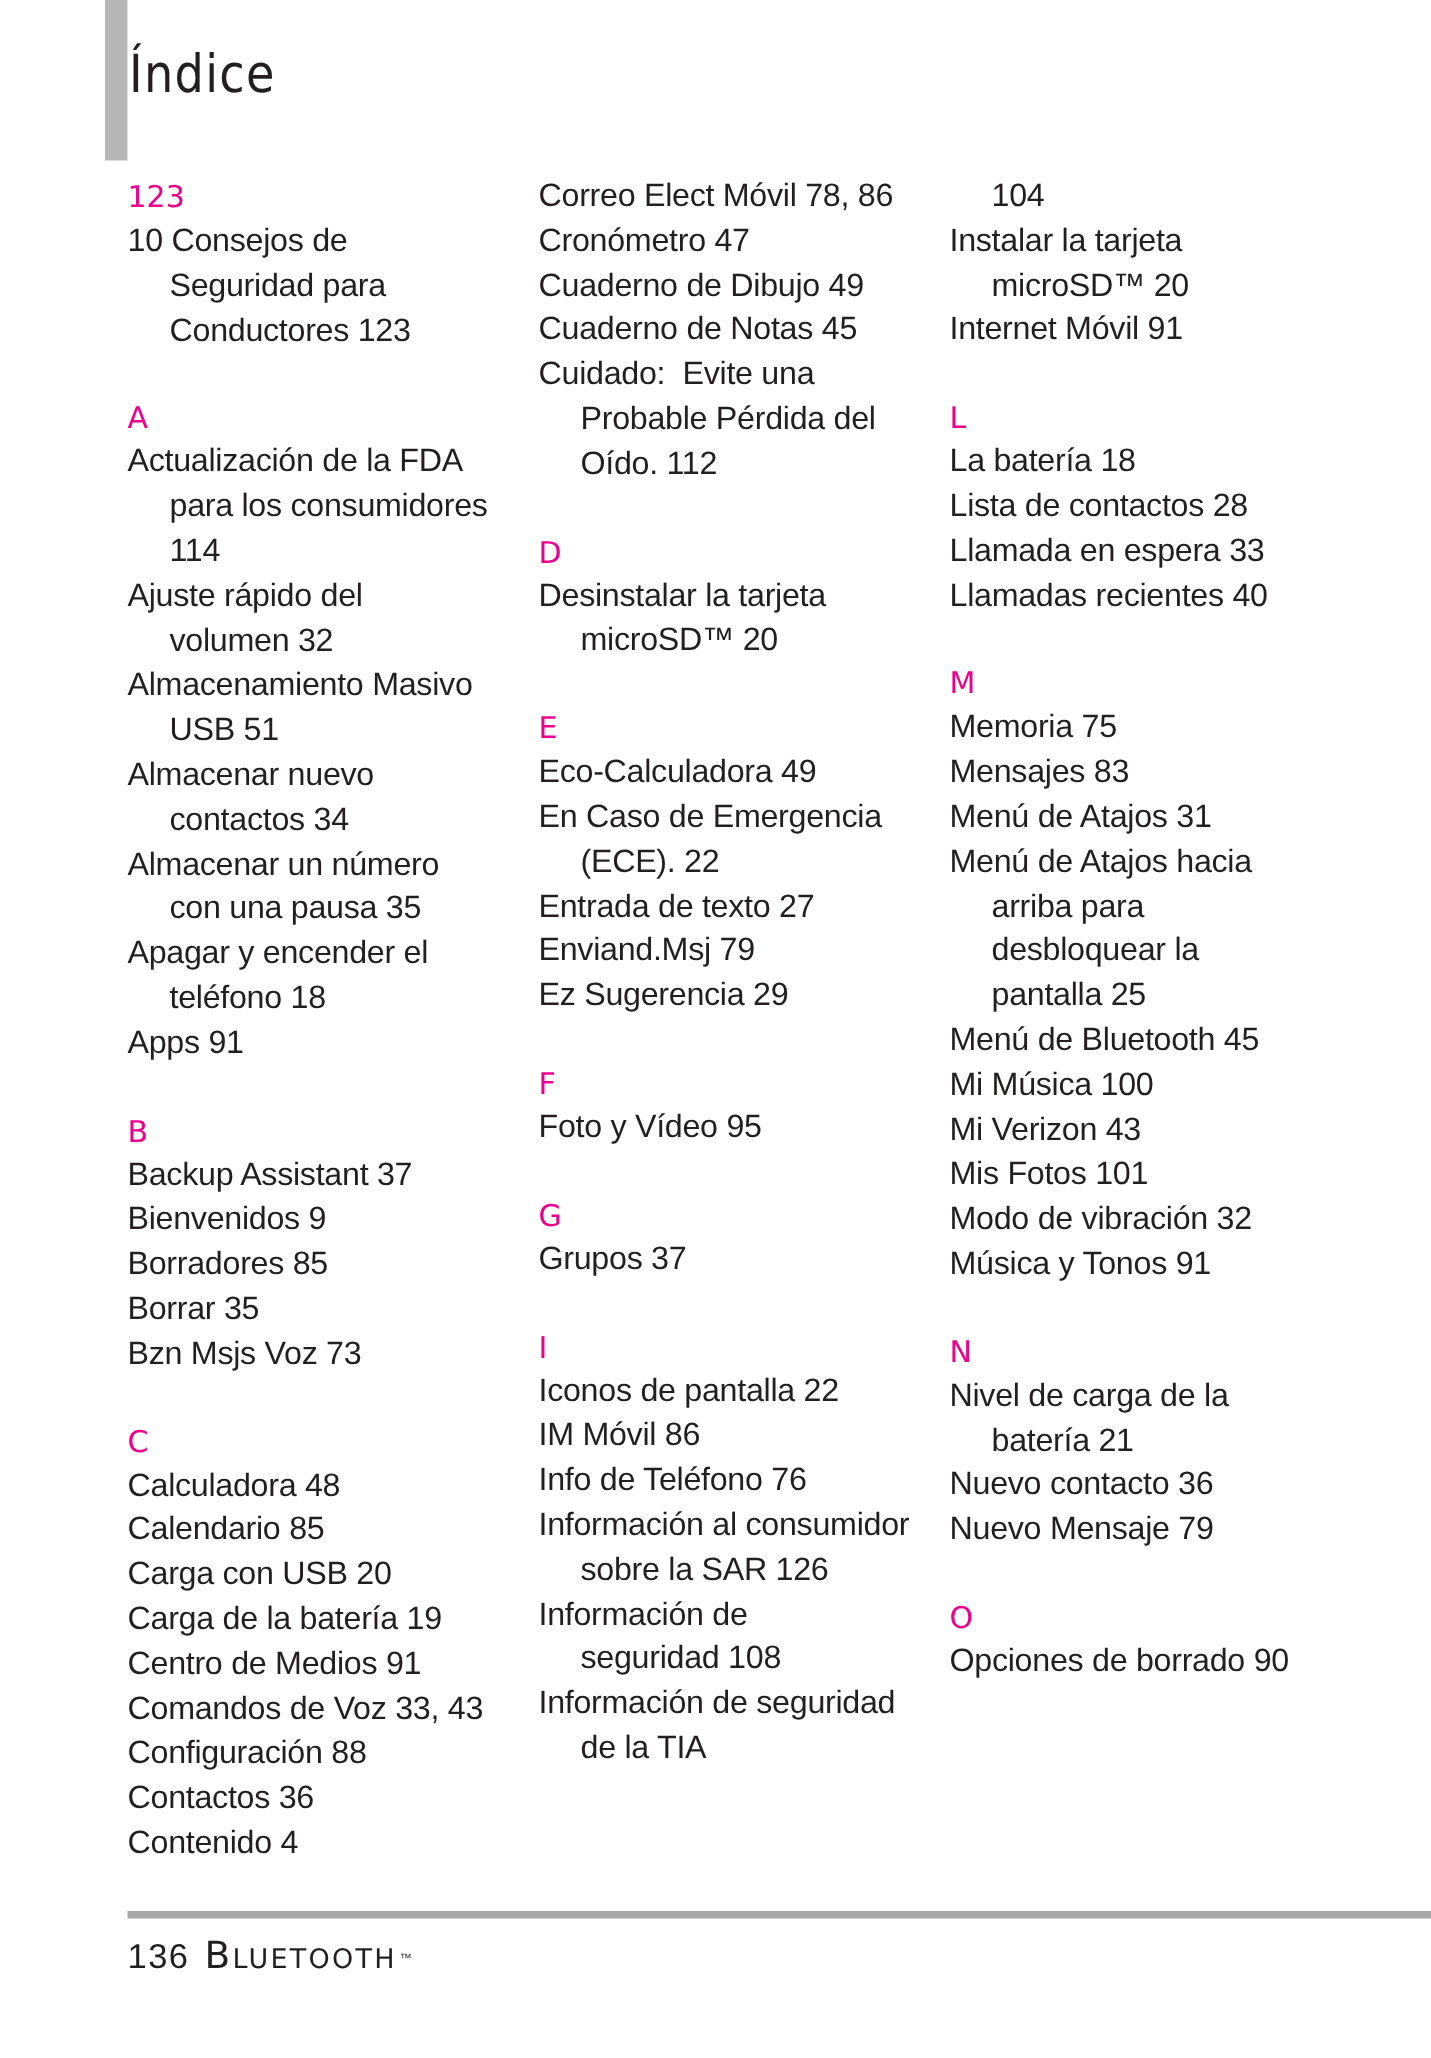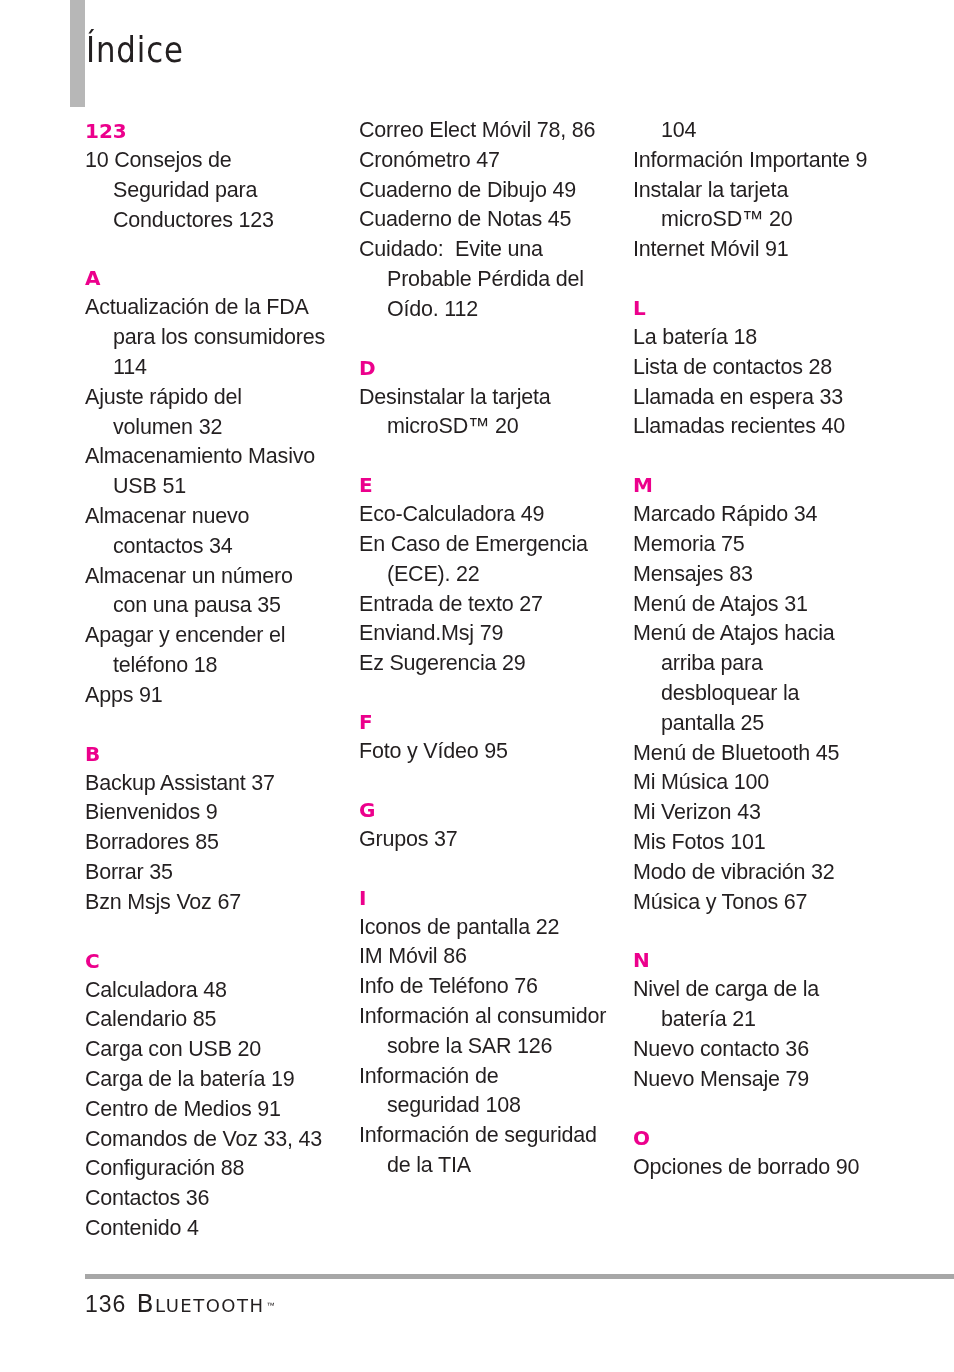--- a/index.html
+++ b/index.html
@@ -4,21 +4,21 @@
   <style>
     html, body { margin: 0; padding: 0; background: #ffffff; }
     body { width: 954px; height: 1372px; position: relative; overflow: hidden; font-family: "Liberation Sans", sans-serif; color: #231f20; }
     .side-bar { position: absolute; left: 70px; top: 0; width: 15px; height: 107px; background: #b7b7b7; }
     .page-title { position: absolute; left: 86px; top: 30px; font-family: "DejaVu Sans", sans-serif; font-size: 35px; letter-spacing: 1px; color: #231f20; font-weight: normal; margin: 0; transform: scaleX(0.88); transform-origin: left; }
     .col { position: absolute; top: 116px; width: 270px; }
     .col1 { left: 85px; }
     .col2 { left: 359px; }
     .col3 { left: 633px; }
     .section { margin-bottom: 28px; }
-    .letter { color: #ec008c; font-weight: bold; font-size: 20px; line-height: 30px; height: 30px; font-family: "DejaVu Sans", sans-serif; }
+    .letter { color: #ec008c; font-weight: normal; font-size: 20px; line-height: 30px; height: 30px; font-family: "DejaVu Sans", sans-serif; }
     .entry { font-size: 21.5px; line-height: 29.8px; padding-left: 28px; text-indent: -28px; letter-spacing: -0.2px; }
     .footer-rule { position: absolute; left: 85px; top: 1274px; width: 869px; height: 5px; background: #a7a7a7; }
     .footer { position: absolute; left: 85px; top: 1289px; font-size: 24px; color: #231f20; display: flex; align-items: baseline; }
     .page-num { font-family: Liberation Sans, sans-serif; font-size: 23px; margin-right: 10px; letter-spacing: 1px; }
     .brand { font-family: "DejaVu Sans", sans-serif; font-variant: small-caps; font-size: 25px; letter-spacing: 1.5px; font-weight: normal; }
     .tm { font-size: 8px; vertical-align: top; position: relative; top: -4px; margin-left: 2px; }
   </style>
 </head>
 <body>
 
@@ -39,21 +39,21 @@
     <div class="entry" style="width:215px">Almacenar un número con una pausa 35</div>
     <div class="entry" style="width:210px">Apagar y encender el teléfono 18</div>
     <div class="entry">Apps 91</div>
   </div>
   <div class="section">
     <div class="letter">B</div>
     <div class="entry">Backup Assistant 37</div>
     <div class="entry">Bienvenidos 9</div>
     <div class="entry">Borradores 85</div>
     <div class="entry">Borrar 35</div>
-    <div class="entry">Bzn Msjs Voz 67</div>
+    <div class="entry">Bzn Msjs Voz 73</div>
   </div>
   <div class="section">
     <div class="letter">C</div>
     <div class="entry">Calculadora 48</div>
     <div class="entry">Calendario 85</div>
     <div class="entry">Carga con USB 20</div>
     <div class="entry">Carga de la batería 19</div>
     <div class="entry">Centro de Medios 91</div>
     <div class="entry" style="white-space:nowrap">Comandos de Voz 33, 43</div>
     <div class="entry">Configuración 88</div>
@@ -97,44 +97,42 @@
     <div class="entry">Info de Teléfono 76</div>
     <div class="entry" style="width:225px">Información al consumidor sobre la SAR 126</div>
     <div class="entry" style="width:170px">Información de seguridad 108</div>
     <div class="entry" style="width:215px">Información de seguridad de la TIA</div>
   </div>
 </div>
 
 <div class="col col3">
   <div class="section">
     <div class="entry" style="padding-left:56px">104</div>
-    <div class="entry" style="width:225px">Información Importante 9</div>
     <div class="entry" style="width:180px">Instalar la tarjeta microSD™ 20</div>
     <div class="entry">Internet Móvil 91</div>
   </div>
   <div class="section">
     <div class="letter">L</div>
     <div class="entry">La batería 18</div>
     <div class="entry" style="white-space:nowrap">Lista de contactos 28</div>
     <div class="entry" style="white-space:nowrap">Llamada en espera 33</div>
     <div class="entry" style="white-space:nowrap">Llamadas recientes 40</div>
   </div>
   <div class="section">
     <div class="letter">M</div>
-    <div class="entry" style="white-space:nowrap">Marcado Rápido 34</div>
     <div class="entry">Memoria 75</div>
     <div class="entry">Mensajes 83</div>
     <div class="entry">Menú de Atajos 31</div>
     <div class="entry" style="width:215px">Menú de Atajos hacia arriba para desbloquear la pantalla 25</div>
     <div class="entry" style="white-space:nowrap">Menú de Bluetooth 45</div>
     <div class="entry">Mi Música 100</div>
     <div class="entry">Mi Verizon 43</div>
     <div class="entry">Mis Fotos 101</div>
     <div class="entry" style="white-space:nowrap">Modo de vibración 32</div>
-    <div class="entry">Música y Tonos 67</div>
+    <div class="entry">Música y Tonos 91</div>
   </div>
   <div class="section">
     <div class="letter">N</div>
     <div class="entry" style="width:200px">Nivel de carga de la batería 21</div>
     <div class="entry">Nuevo contacto 36</div>
     <div class="entry">Nuevo Mensaje 79</div>
   </div>
   <div class="section">
     <div class="letter">O</div>
     <div class="entry" style="white-space:nowrap">Opciones de borrado 90</div>

